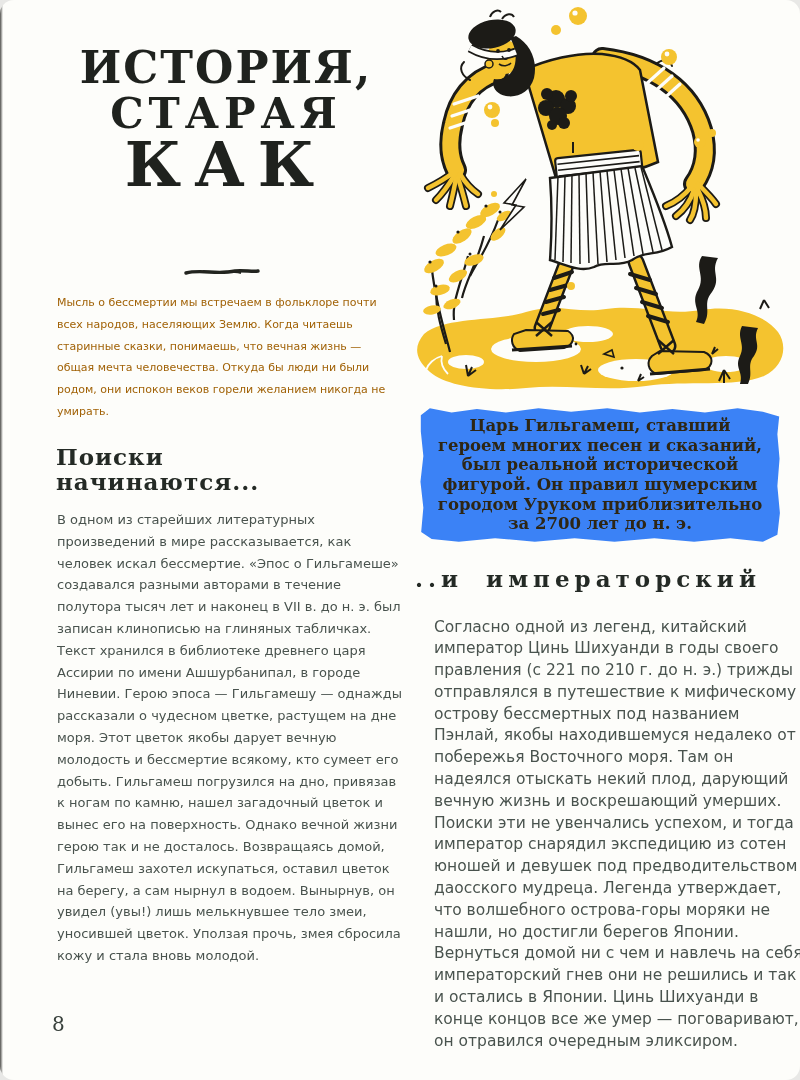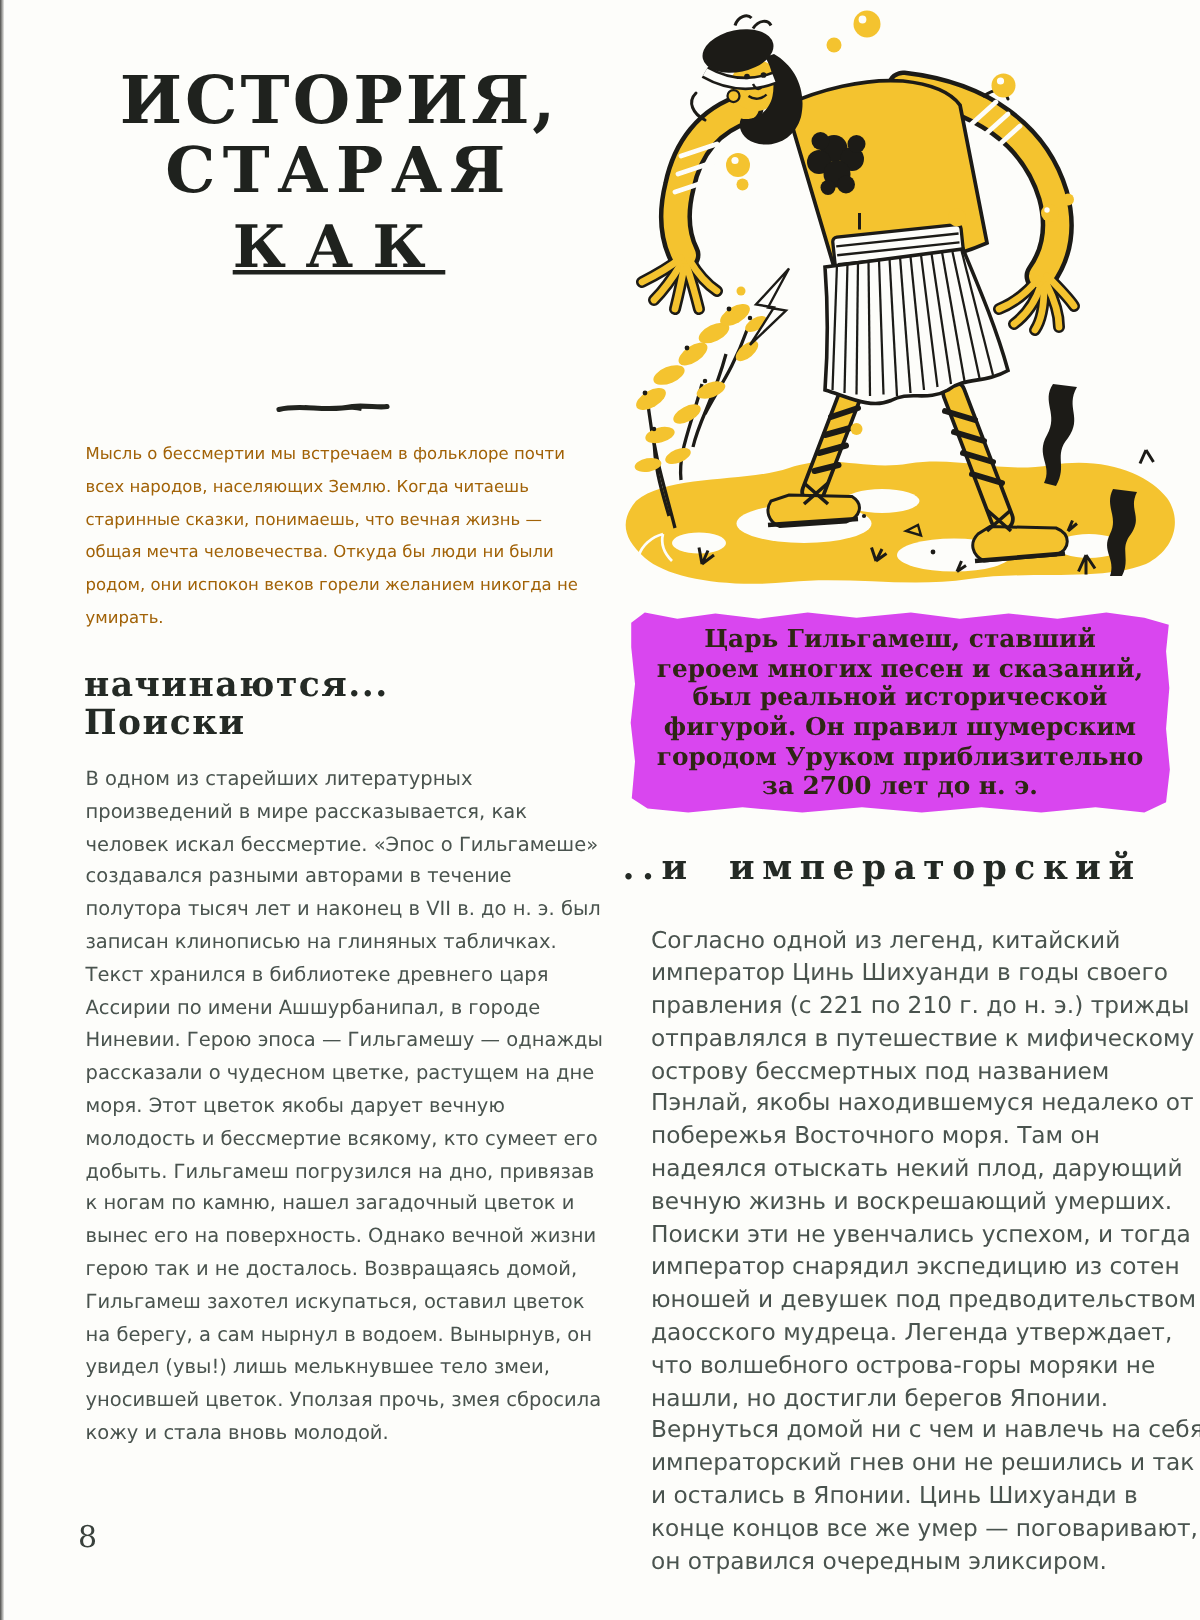--- a/index.html
+++ b/index.html
@@ -3,34 +3,35 @@
 <meta charset="utf-8">
 <style>
   html,body{margin:0;padding:0;background:#e8e8e6;}
   .page{
     position:relative;
     width:800px;height:1080px;
     background:#fdfdfa;
     overflow:hidden;
     font-family:"DejaVu Sans",sans-serif;
     margin:0 auto;
+    border-radius:14px;
   }
   .scan-edge{
     position:absolute;left:0;top:0;width:3px;height:100%;
     background:linear-gradient(to right,rgba(35,35,32,.8),rgba(35,35,32,0));
   }
   
   .title{
     position:absolute;left:50px;top:44px;width:352px;
     text-align:center;color:#1f221e;
     font-family:"DejaVu Serif",serif;font-weight:700;
   }
   .title .t1{font-size:44px;line-height:48px;letter-spacing:2px;}
   .title .t2{font-size:42px;line-height:44px;letter-spacing:5px;}
-  .title .t3{font-size:39px;line-height:58px;letter-spacing:13px;text-decoration:underline;}
+  .title .t3{font-size:62px;line-height:58px;letter-spacing:13px;}
   .title .t4{font-size:66px;line-height:64px;letter-spacing:17px;}
   .scribble{position:absolute;left:183px;top:263px;}
   .intro{
     position:absolute;left:57px;top:281px;width:343px;
     font-size:11px;line-height:21.8px;color:#a16207;
   }
   .h-search{
     position:absolute;left:56px;top:444px;width:343px;
     font-family:"DejaVu Serif",serif;font-weight:700;
     font-size:23px;line-height:25px;letter-spacing:1px;color:#242a25;
@@ -40,21 +41,21 @@
     font-size:13px;line-height:21.8px;color:#49534e;margin-top:12px;
   }
   .page-number{
     position:absolute;left:52px;top:1012px;
     font-family:"DejaVu Serif",serif;font-size:20px;color:#39413c;
   }
   
   .illustration{position:absolute;left:406px;top:4px;width:388px;height:398px;}
   .callout{
     position:absolute;left:419px;top:407px;width:362px;height:136px;
-    background:#d946ef;
+    background:#3b82f6;
     clip-path:polygon(0.5% 6%,3% 1%,9% 4%,16% 1.5%,24% 4%,33% 1%,42% 3.5%,52% 1%,
       61% 4%,70% 1.5%,79% 4%,88% 1%,95% 3.5%,99.5% 7%,99% 20%,99.6% 38%,99% 58%,
       99.7% 78%,99% 94%,95% 99%,86% 96.5%,76% 99%,65% 96.5%,54% 99%,43% 96.5%,
       32% 99%,21% 96.5%,11% 99%,3.5% 97%,0.6% 92%,1.2% 74%,0.4% 55%,1.2% 36%,0.5% 18%);
     display:flex;align-items:center;justify-content:center;
   }
   .callout-text{
     width:330px;text-align:center;
     font-family:"DejaVu Serif",serif;font-weight:700;
     font-size:16.5px;line-height:19.6px;color:#2e2614;
@@ -85,22 +86,22 @@
   <div class="scribble">
     <svg width="78" height="12" viewBox="0 0 78 12">
       <path d="M3,7 C18,3 34,9 52,5 C60,4 70,6 75,5" stroke="#22241f" stroke-width="3.4" fill="none" stroke-linecap="round"></path>
       <path d="M20,5 C30,8 44,4 58,7" stroke="#22241f" stroke-width="2" fill="none"></path>
     </svg>
   </div>
 
   <p class="intro">Мысль о бессмертии мы встречаем в фольклоре почти всех народов, населяющих Землю. Когда читаешь старинные сказки, понимаешь, что вечная жизнь — общая мечта человечества. Откуда бы люди ни были родом, они испокон веков горели желанием никогда не умирать.</p>
 
   <div class="h-search">
+    <div>Поиски</div>
     <div>начинаются...</div>
-    <div>Поиски</div>
   </div>
 
   <p class="body1">В одном из старейших литературных произведений в мире рассказывается, как человек искал бессмертие. «Эпос о Гильгамеше» создавался разными авторами в течение полутора тысяч лет и наконец в VII в. до н. э. был записан клинописью на глиняных табличках. Текст хранился в библиотеке древнего царя Ассирии по имени Ашшурбанипал, в городе Ниневии. Герою эпоса — Гильгамешу — однажды рассказали о чудесном цветке, растущем на дне моря. Этот цветок якобы дарует вечную молодость и бессмертие всякому, кто сумеет его добыть. Гильгамеш погрузился на дно, привязав к ногам по камню, нашел загадочный цветок и вынес его на поверхность. Однако вечной жизни герою так и не досталось. Возвращаясь домой, Гильгамеш захотел искупаться, оставил цветок на берегу, а сам нырнул в водоем. Вынырнув, он увидел (увы!) лишь мелькнувшее тело змеи, уносившей цветок. Уползая прочь, змея сбросила кожу и стала вновь молодой.</p>
 
   <div class="illustration">
     <svg width="388" height="398" viewBox="0 0 388 398">
 
       <g>
         <path d="M18,330 C40,312 90,318 120,308 C150,298 170,310 200,305 C235,300 260,312 295,306 C330,300 360,312 372,328 C382,342 378,362 358,372 C328,384 280,376 240,382 C200,388 160,380 120,384 C80,388 40,382 24,368 C8,354 8,342 18,330 Z" fill="#f4c32f"></path>
         <ellipse cx="130" cy="345" rx="45" ry="13" fill="#fdfdfa"></ellipse>

